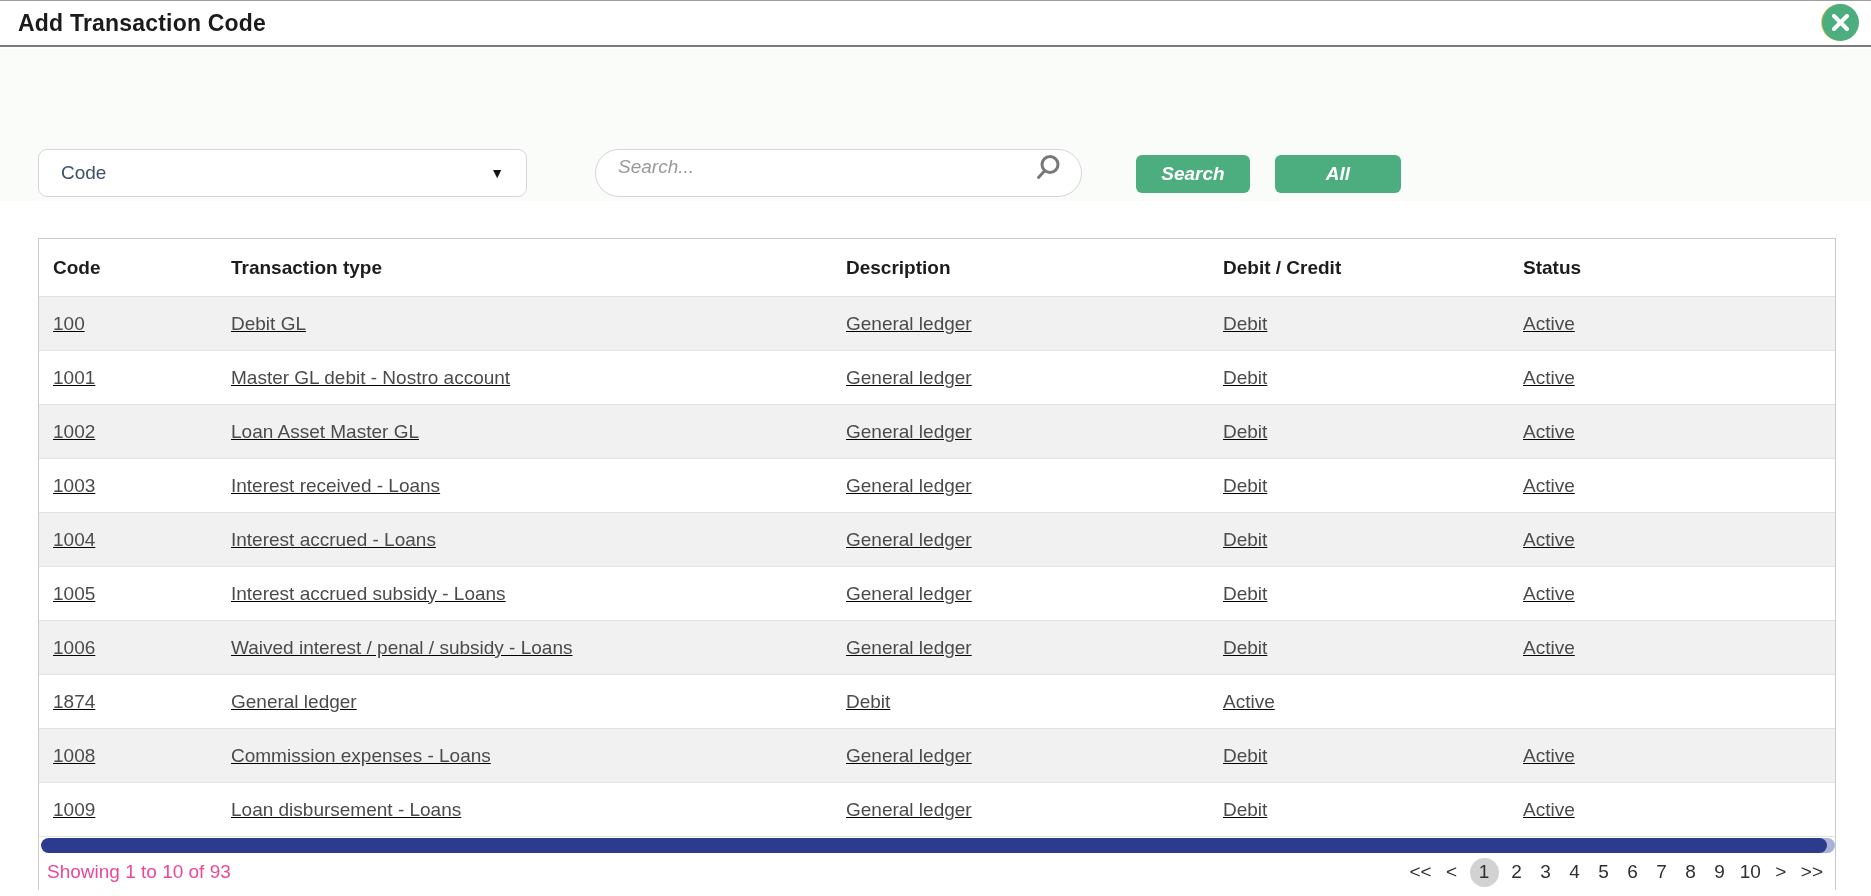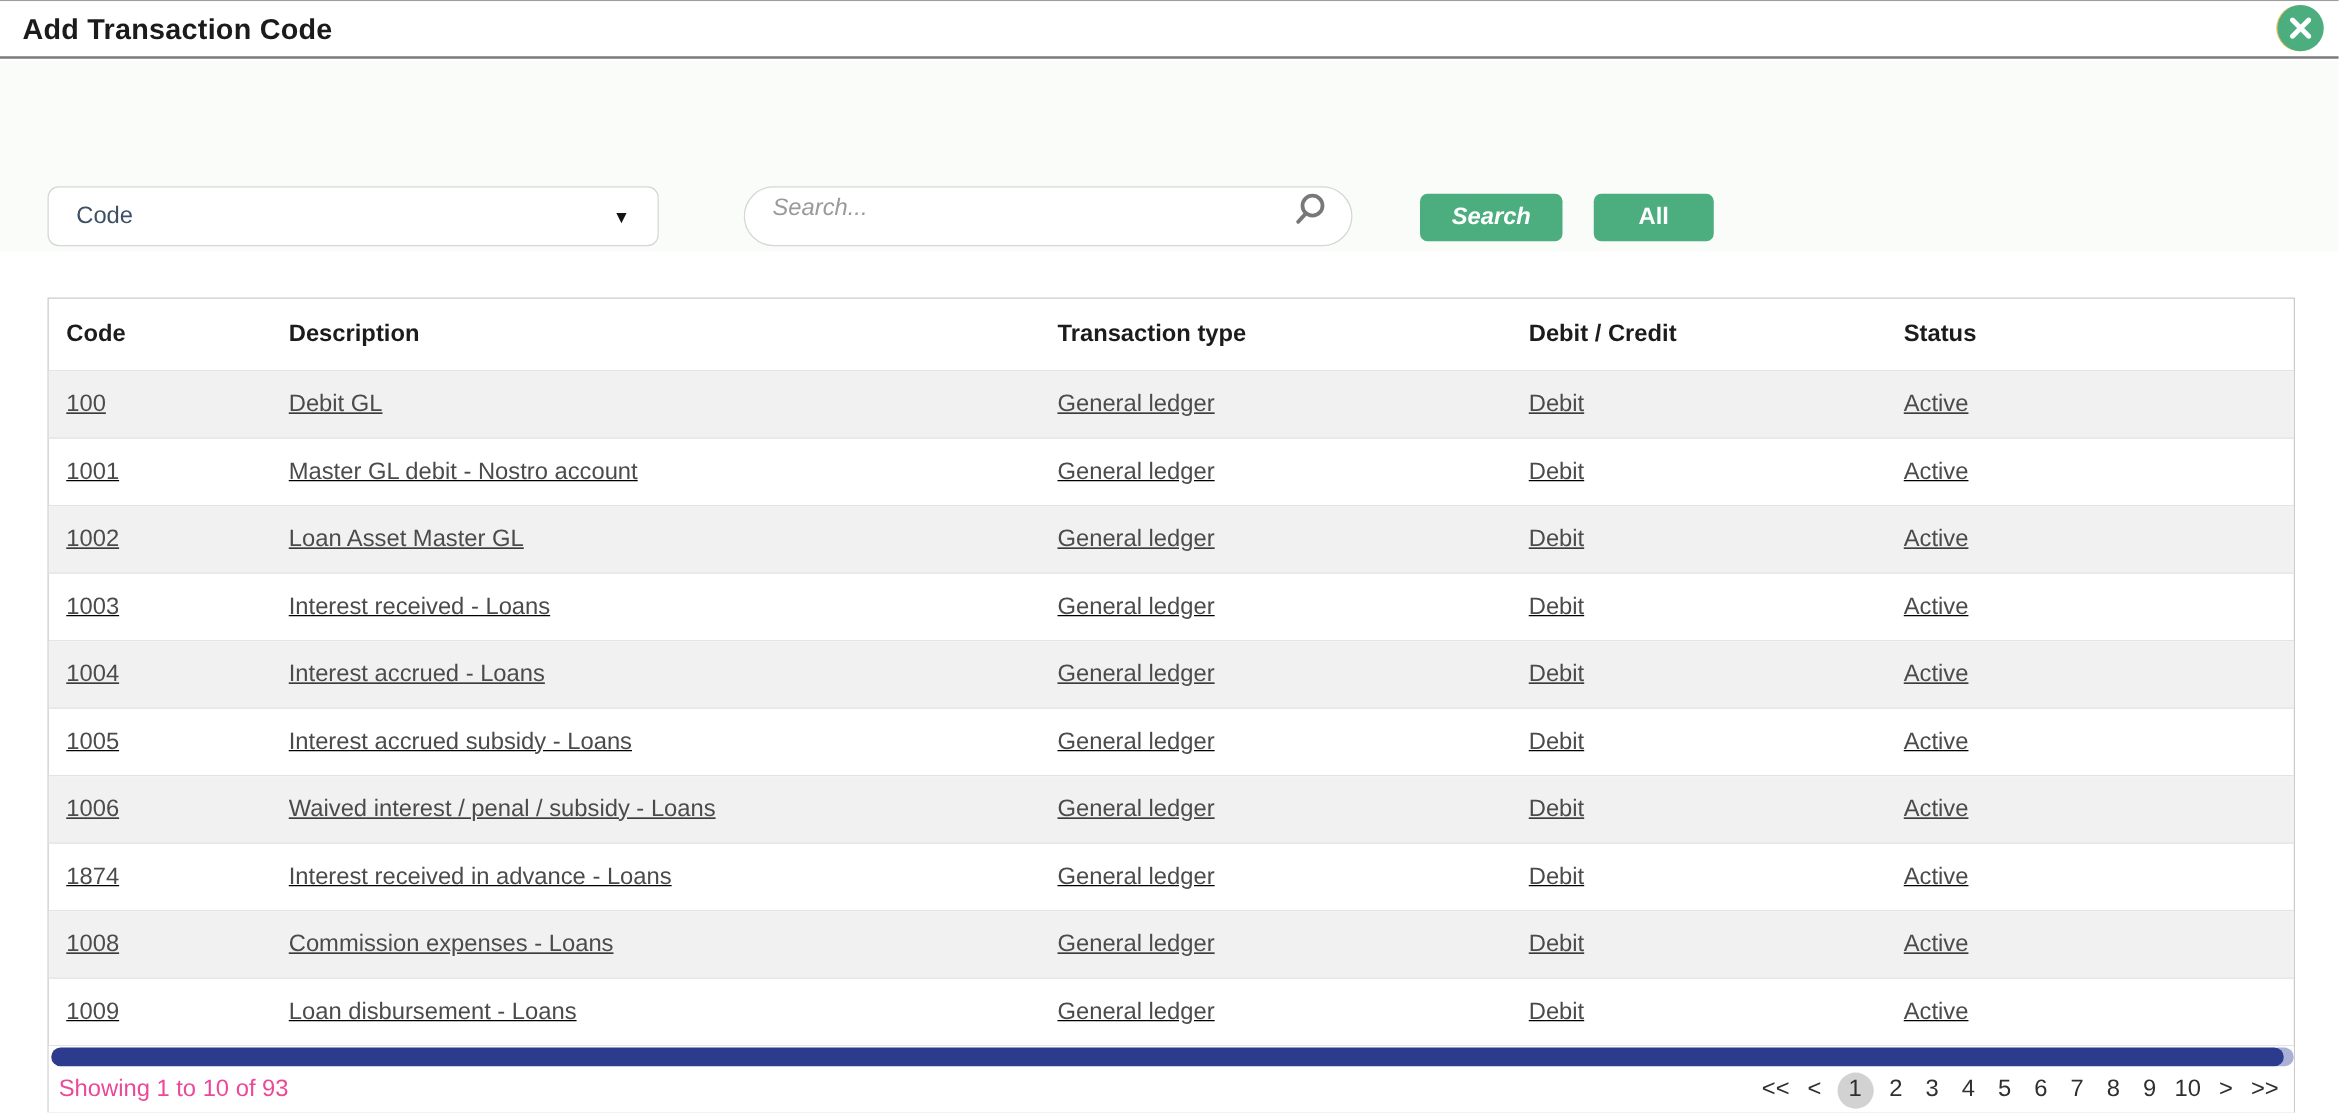--- a/index.html
+++ b/index.html
@@ -25,21 +25,21 @@
     border-radius:9px;display:flex;align-items:center;padding:0 22px;cursor:pointer;}
   .dropdown .val{font-size:19px;color:#3d5166;flex:1;}
   .dropdown .caret{font-size:14px;color:#141414;}
   .searchbox{position:absolute;left:595px;top:100px;width:487px;height:48px;background:#fff;border:1px solid #d6d6d6;
     border-radius:24px;display:flex;align-items:center;padding:0 18px 13px 22px;}
   .searchbox input{flex:1;border:none;outline:none;font-size:19px;color:#333;background:transparent;}
   .searchbox input::placeholder{color:#9a9a9a;font-style:italic;}
   .btn{position:absolute;top:106px;height:38px;border:none;border-radius:6px;background:var(--green);
     color:#fff;font-size:19px;font-weight:700;cursor:pointer;}
   .btn.search{left:1136px;width:114px;font-style:italic;}
-  .btn.all{left:1275px;width:96px;}
+  .btn.all{left:1275px;width:126px;font-style:italic;}
 
   
   .tablewrap{position:absolute;left:38px;top:237px;width:1798px;height:652px;background:#fff;border:1px solid var(--tbl-border);}
   .trow{display:grid;grid-template-columns:178px 615px 377px 300px 1fr;align-items:center;padding-left:14px;}
   .thead{height:58px;border-bottom:1px solid var(--row-border);}
   .thead span{font-size:19px;font-weight:700;color:var(--head-text);}
   .tbody .trow{height:54px;border-bottom:1px solid var(--row-border);text-decoration:underline;}
   .tbody .trow:nth-child(odd){background:var(--stripe);}
   .tbody .trow span{font-size:19px;color:var(--cell-text);}
 
@@ -85,22 +85,22 @@
       </svg>
     </div>
 
     <button class="btn search">Search</button>
     <button class="btn all">All</button>
   </section>
 
   <section class="tablewrap">
     <div class="trow thead">
       <span>Code</span>
+      <span>Transaction type</span>
       <span>Description</span>
-      <span>Transaction type</span>
       <span>Debit / Credit</span>
       <span>Status</span>
     </div>
 
     <div class="tbody" id="tbody">
   <div class="trow">
     <span>100</span>
     <span>Debit GL</span>
     <span>General ledger</span>
     <span>Debit</span>
@@ -150,21 +150,20 @@
   <div class="trow">
     <span>1006</span>
     <span>Waived interest / penal / subsidy - Loans</span>
     <span>General ledger</span>
     <span>Debit</span>
     <span>Active</span>
   </div>
 
   <div class="trow">
     <span>1874</span>
-    <span>Interest received in advance - Loans</span>
     <span>General ledger</span>
     <span>Debit</span>
     <span>Active</span>
   </div>
 
   <div class="trow">
     <span>1008</span>
     <span>Commission expenses - Loans</span>
     <span>General ledger</span>
     <span>Debit</span>

